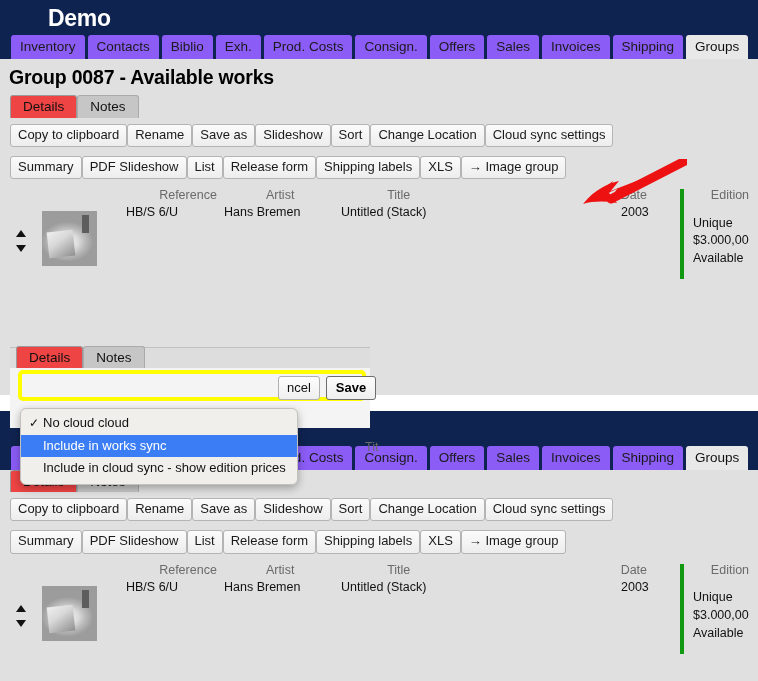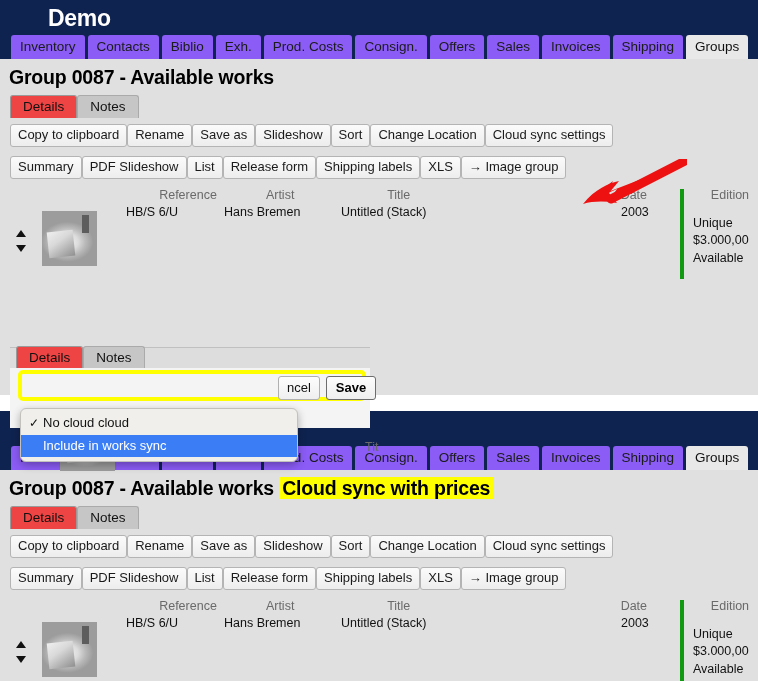--- a/index.html
+++ b/index.html
@@ -431,20 +431,24 @@
           </div>
           <div class="dropdown">
             <div class="dd-item">
               <span class="chk">✓</span>
               <span>No cloud cloud</span>
             </div>
             <div class="dd-item selected">
               <span class="chk"></span>
               <span>Include in works sync</span>
             </div>
+            <div class="dd-item">
+              <span class="chk"></span>
+              <span>Include in cloud sync - show edition prices</span>
+            </div>
           </div>
           <div class="sheet-title-peek">Tit</div>
           <div class="sheet-thumb-peek">
             <div class="thumb" style="margin-top:-36px"></div>
           </div>
         </div>
       </div>
 
       <svg class="redarrow" width="122" height="54" viewBox="0 0 122 54">
         <path d="M118 4 L44 42 L52 30 L20 44 L48 22 L43 33 Z" fill="#ee1111"></path>
@@ -469,23 +473,20 @@
         <div class="tab">Consign.</div>
         <div class="tab">Offers</div>
         <div class="tab">Sales</div>
         <div class="tab">Invoices</div>
         <div class="tab">Shipping</div>
         <div class="tab active">Groups</div>
       </div>
     </div>
 
     <div class="content">
-      <div class="page-title"><span>Group 0087 - Available works</span>
-        <span class="hl-yellow">Cloud sync with prices</span>
-      </div>
 
       <div class="subtabs">
         <div class="subtab active">Details</div>
         <div class="subtab">Notes</div>
       </div>
 
       <div class="btnrow">
         <div class="btn">Copy to clipboard</div>
         <div class="btn">Rename</div>
         <div class="btn">Save as</div>

